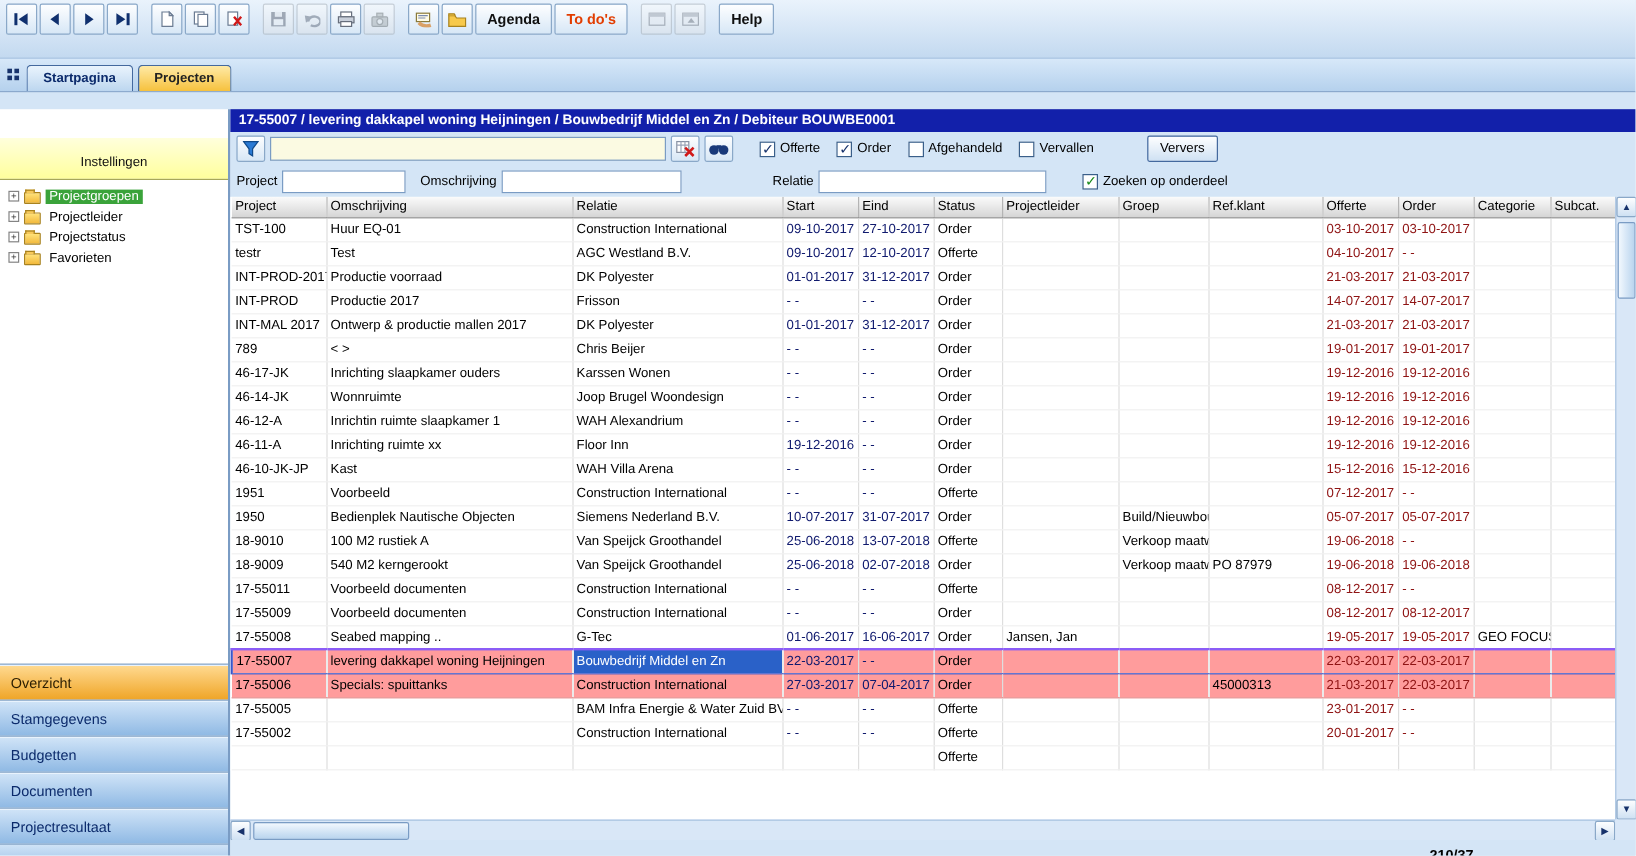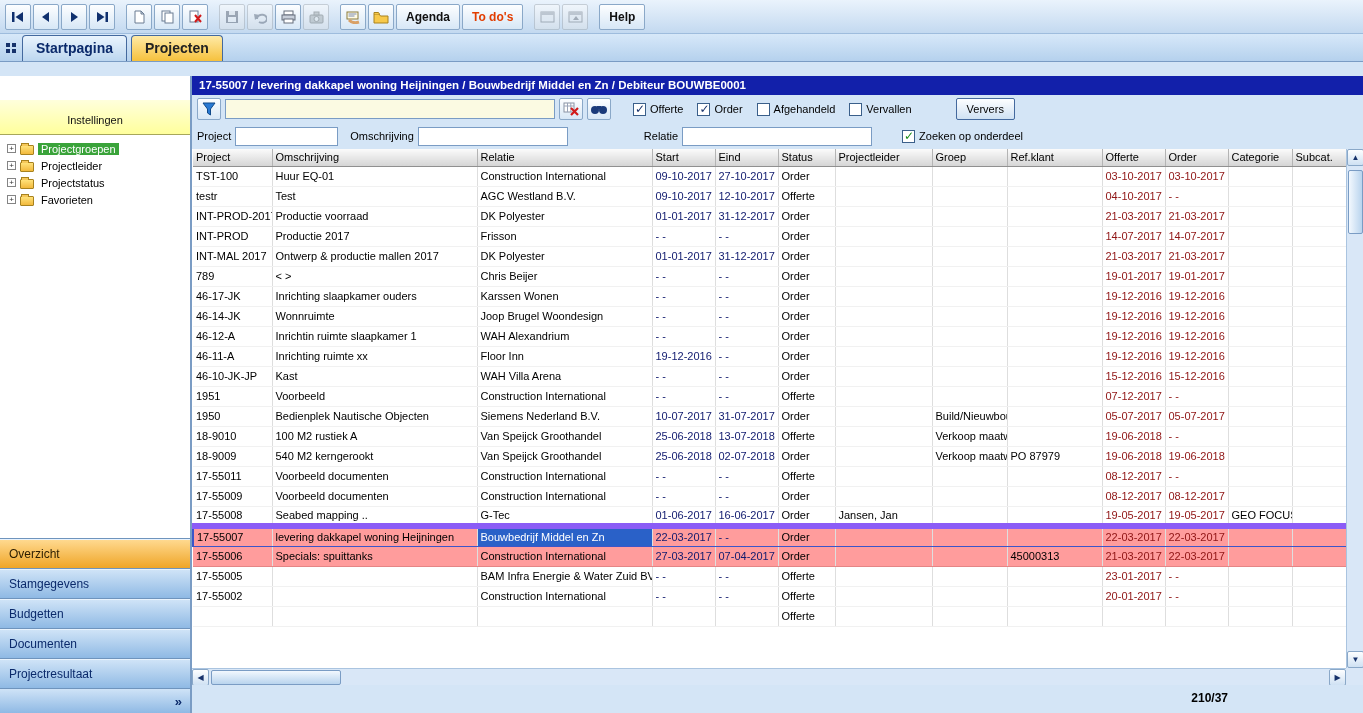--- a/index.html
+++ b/index.html
@@ -1,35 +1,35 @@
 <!DOCTYPE html>
 <html><head>
 <meta charset="utf-8">
 <style>
   * { margin:0; padding:0; box-sizing:border-box; }
   html,body { width:1363px; height:713px; overflow:hidden; }
   body { font-family:"Liberation Sans","DejaVu Sans",sans-serif; font-size:11px; background:#d4e5f6; color:#000; }
 
   
-  .toolbar { height:34px; display:flex; align-items:flex-end; gap:2px; padding:3px 5px;
+  .toolbar { height:49px; display:flex; align-items:flex-start; gap:2px; padding:3px 5px;
              background:linear-gradient(#eaf3fc,#c3d9f0); border-bottom:1px solid #9ebcdd; }
   .tbtn { height:26px; min-width:26px; border:1px solid #8aa8c8; border-radius:2px;
           background:linear-gradient(#fdfeff,#d7e7f6); display:flex; align-items:center; justify-content:center; cursor:default; }
   .tbtn.text { padding:0 9px; font-size:12px; font-weight:bold; color:#101010; }
   .tbtn.todos { color:#e23d00; }
   .tbtn.help { font-weight:bold; }
   .tbtn.disabled { opacity:.45; filter:grayscale(.8); }
   .sep { width:7px; }
 
   
   .tabbar { height:28px; background:linear-gradient(#d7e8f9,#b5d1ed); display:flex; align-items:flex-end;
             gap:4px; padding:0 6px; border-bottom:1px solid #7a9cc4; }
   .tabicon { margin:0 2px 6px 0; }
   .tab { padding:4px 13px 5px; border:1px solid #44699e; border-bottom:none; border-radius:4px 4px 0 0;
-         background:linear-gradient(#eaf4fd,#bcd6ef); color:#0b2a6b; font-weight:bold; font-size:14px; }
+         background:linear-gradient(#eaf4fd,#bcd6ef); color:#0b2a6b; font-weight:bold; font-size:11px; }
   .tab.active { background:linear-gradient(#ffeaa6,#f6c13d); color:#222; }
   .gapstrip { height:14px; background:#d4e5f6; }
 
   
   .content { display:flex; height:637px; }
   .sidebar { width:192px; display:flex; flex-direction:column; background:#fff; border-right:2px solid #7a9cc4; }
   .main { flex:1; min-width:0; display:flex; flex-direction:column; background:#d4e5f6; }
 
   
   .side-hdr { height:35px; background:linear-gradient(#ffffdc,#ffff9c); border-bottom:1px solid #a7a75a;
@@ -77,21 +77,21 @@
   .table-scroll { flex:1; overflow:hidden; background:#fff; }
   table { border-collapse:collapse; table-layout:fixed; width:1154px; background:#fff; }
   thead th { height:17px; background:linear-gradient(#fbfbfb,#d5d5d5); border-right:1px solid #b4b4b4;
              border-bottom:1px solid #909090; font-weight:normal; text-align:left; padding:0 3px; font-size:11px;
              white-space:nowrap; overflow:hidden; }
   td { height:20px; padding:0 3px; border-right:1px solid #dedede; border-bottom:1px solid #f1f1f1;
        font-size:11px; white-space:nowrap; overflow:hidden; }
   td.dnav { color:#101a6e; }
   td.dred { color:#8f1414; }
   tr.hl td { background:#ff9c9c; border-bottom-color:#e58585; }
-  tr.cur td { border-top:6px solid #8b5cf6; border-bottom:1px solid #3c55c8; }
+  tr.cur td { border-top:2px solid #8b5cf6; border-bottom:1px solid #3c55c8; }
   tr.cur td:first-child { border-left:2px solid #3c55c8; }
   tr.cur td:last-child { border-right:2px solid #3c55c8; }
   td.sel { background:#2a61c8 !important; color:#fff !important; }
 
   
   .vscroll { width:17px; background:#d9e7f7; display:flex; flex-direction:column; border-left:1px solid #aac4e0; }
   .sbtn { height:17px; width:17px; flex:0 0 auto; border:1px solid #8aa8c8; border-radius:2px;
           background:linear-gradient(#fdfeff,#cfe1f3); color:#17326b; font-size:8px; display:flex;
           align-items:center; justify-content:center; }
   .vtrack { flex:1; position:relative; }

